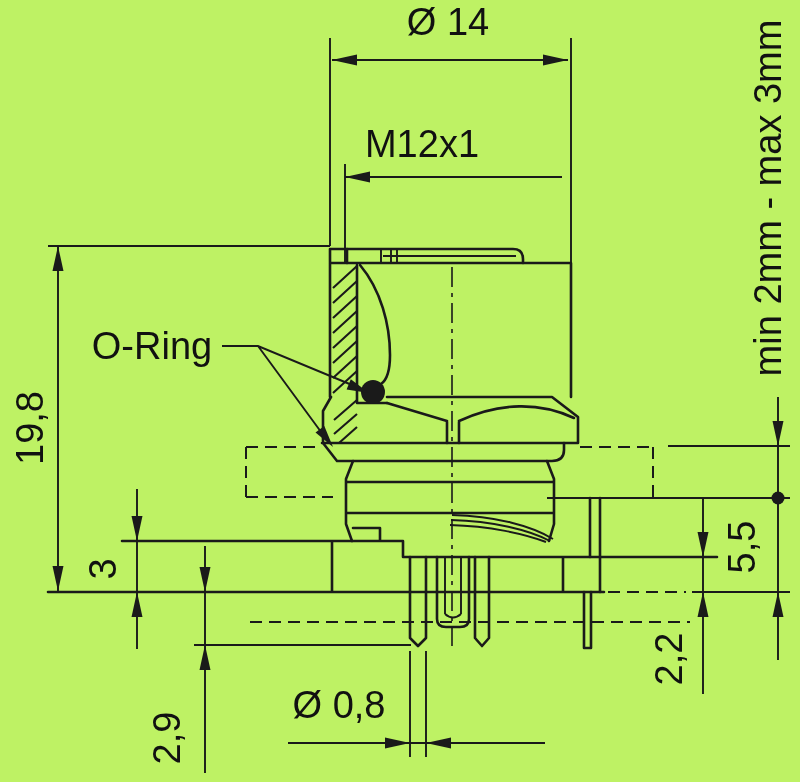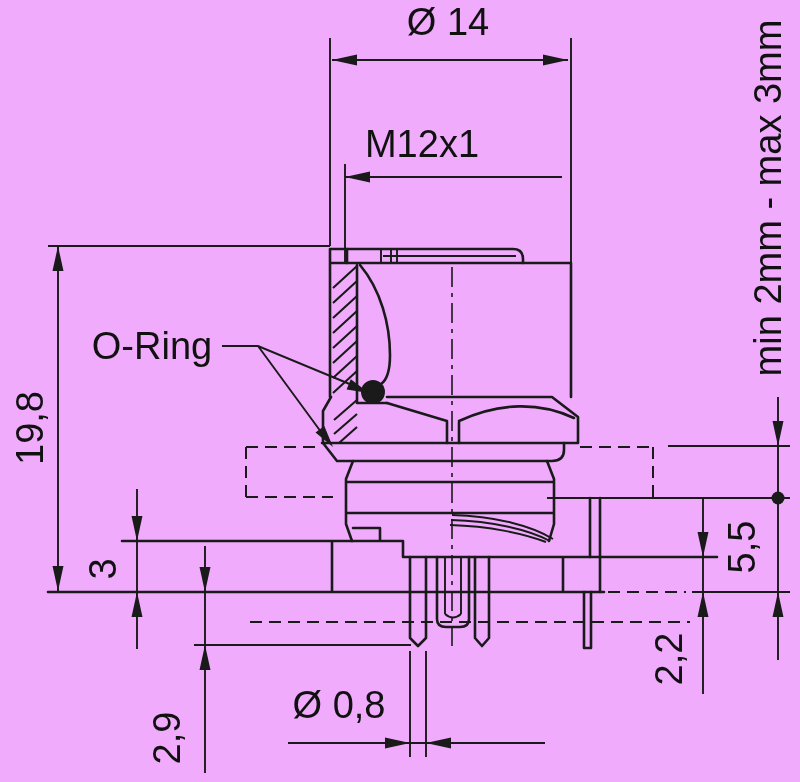--- a/index.html
+++ b/index.html
@@ -1,17 +1,17 @@
 <!DOCTYPE html>
 <html><head>
 <meta charset="utf-8">
 <title>Technical Dimension Drawing</title>
 <style>
   html,body{margin:0;padding:0;background:#ffffff;}
-  .canvas{width:800px;height:782px;position:relative;background:#f0abfc;overflow:hidden;}
+  .canvas{width:800px;height:782px;position:relative;background:#bef264;overflow:hidden;}
   svg{display:block;}
   text{font-family:"Liberation Sans","DejaVu Sans",sans-serif;fill:#111;}
   .lbl{font-size:38px;}
   .outline{stroke:#1a1a1a;stroke-width:2.6;fill:none;stroke-linejoin:round;stroke-linecap:round;}
   .thin{stroke:#1a1a1a;stroke-width:1.9;fill:none;}
   .hatch{stroke:#1a1a1a;stroke-width:2.1;fill:none;}
   .dash{stroke:#1a1a1a;stroke-width:2.0;fill:none;stroke-dasharray:12 7;}
   .cline{stroke:#1a1a1a;stroke-width:1.6;fill:none;stroke-dasharray:20 6 4 6;}
   .ah{fill:#1a1a1a;stroke:none;}
   .blk{fill:#1a1a1a;stroke:none;}

